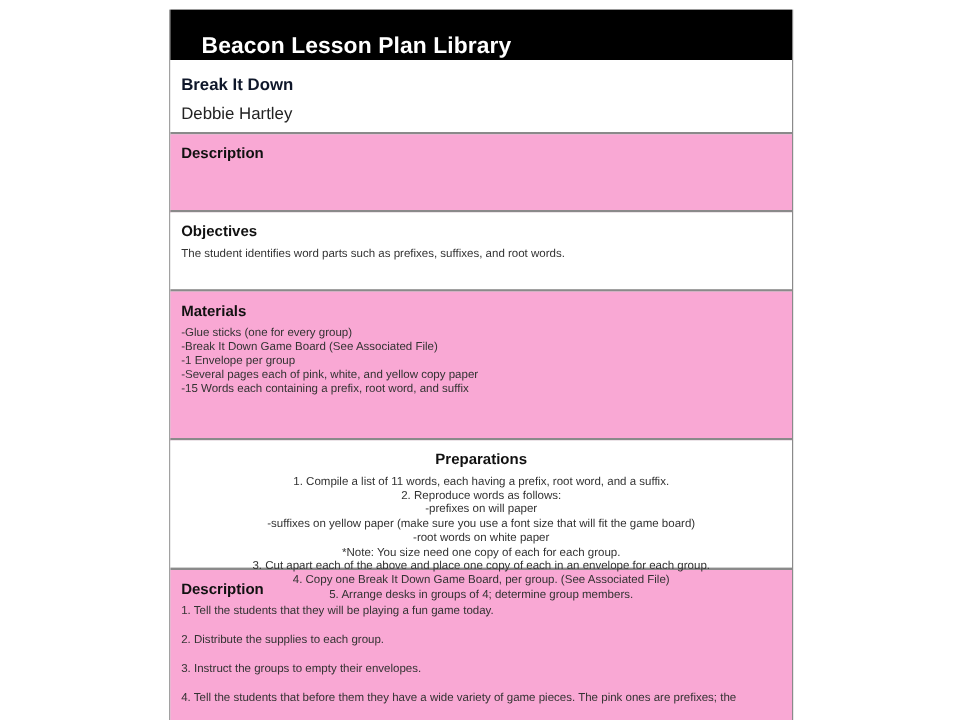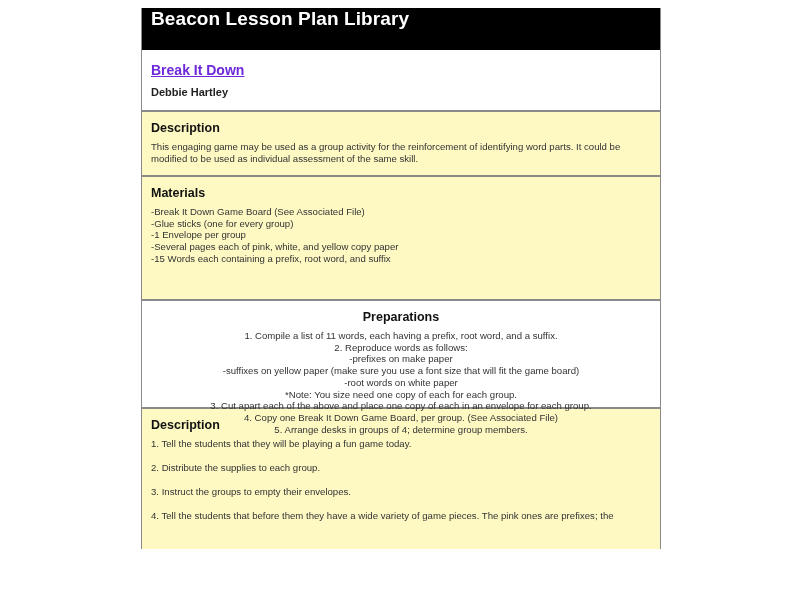--- a/index.html
+++ b/index.html
@@ -13,42 +13,41 @@
       position: absolute;
       left: 141px; top: 8px;
       width: 520px;
       border-left: 1px solid #8a8a8a;
       border-right: 1px solid #8a8a8a;
     }
     .site-header {
       background: #000;
       color: #fff;
       height: 42px;
-      padding: 0 9px;
-      display: flex; align-items: flex-start;
+      padding: 0 26px;
+      display: flex; align-items: flex-end;
       font-weight: bold;
       font-size: 19px;
       letter-spacing: 0.1px;
     }
     .section {
       border-bottom: 2px solid #8a8a8a;
       padding: 9px 9px 10px 9px;
     }
     .section.white { background: #ffffff; }
-    .section.gray { background: #fef9c3; }
+    .section.gray { background: #f9a8d4; }
     .lesson-title {
       font-weight: bold;
       font-size: 14px;
-      color: #6d28d9;
+      color: #0f172a;
       margin-top: 3px;
-      text-decoration: underline;
     }
     .author {
-      font-weight: bold;
-      font-size: 11px;
+      font-weight: normal;
+      font-size: 14px;
       color: #222;
       margin-top: 8px;
       margin-bottom: 9px;
     }
     .section-heading {
       font-weight: bold;
       font-size: 12.5px;
       color: #111;
       margin-bottom: 6px;
     }
@@ -75,44 +74,46 @@
     <span>Beacon Lesson Plan Library</span>
   </div>
 
   <div class="section white" id="sec-title">
     <div class="lesson-title">Break It Down</div>
     <div class="author">Debbie Hartley</div>
   </div>
 
   <div class="section gray" id="sec-description">
     <div class="section-heading">Description</div>
+  </div>
+
+  <div class="section white" id="sec-objectives">
+    <div class="section-heading">Objectives</div>
     <div class="section-body">
-      <span class="line">This engaging game may be used as a group activity for the reinforcement of identifying word parts. It could be</span>
-      <span class="line">modified to be used as individual assessment of the same skill.</span>
+      <span class="line">The student identifies word parts such as prefixes, suffixes, and root words.</span>
     </div>
   </div>
-
 
   <div class="section gray" id="sec-materials">
     <div class="section-heading">Materials</div>
     <div class="section-body">
+      <span class="line">-Glue sticks (one for every group)</span>
       <span class="line">-Break It Down Game Board (See Associated File)</span>
-      <span class="line">-Glue sticks (one for every group)</span>
       <span class="line">-1 Envelope per group</span>
       <span class="line">-Several pages each of pink, white, and yellow copy paper</span>
       <span class="line">-15 Words each containing a prefix, root word, and suffix</span>
     </div>
   </div>
 
   <div class="section white" id="sec-preparations">
     <div class="section-heading">Preparations</div>
     <div class="section-body">
       <span class="line">1. Compile a list of 11 words, each having a prefix, root word, and a suffix.</span>
       <span class="line">2. Reproduce words as follows:</span>
-      <span class="line">-prefixes on make paper</span>
+      <span class="line">-prefixes on will paper</span>
       <span class="line">-suffixes on yellow paper (make sure you use a font size that will fit the game board)</span>
       <span class="line">-root words on white paper</span>
       <span class="line">*Note: You size need one copy of each for each group.</span>
       <span class="line">3. Cut apart each of the above and place one copy of each in an envelope for each group.</span>
       <span class="line">4. Copy one Break It Down Game Board, per group. (See Associated File)</span>
       <span class="line">5. Arrange desks in groups of 4; determine group members.</span>
     </div>
   </div>
 
   <div class="section gray" id="sec-procedures">

